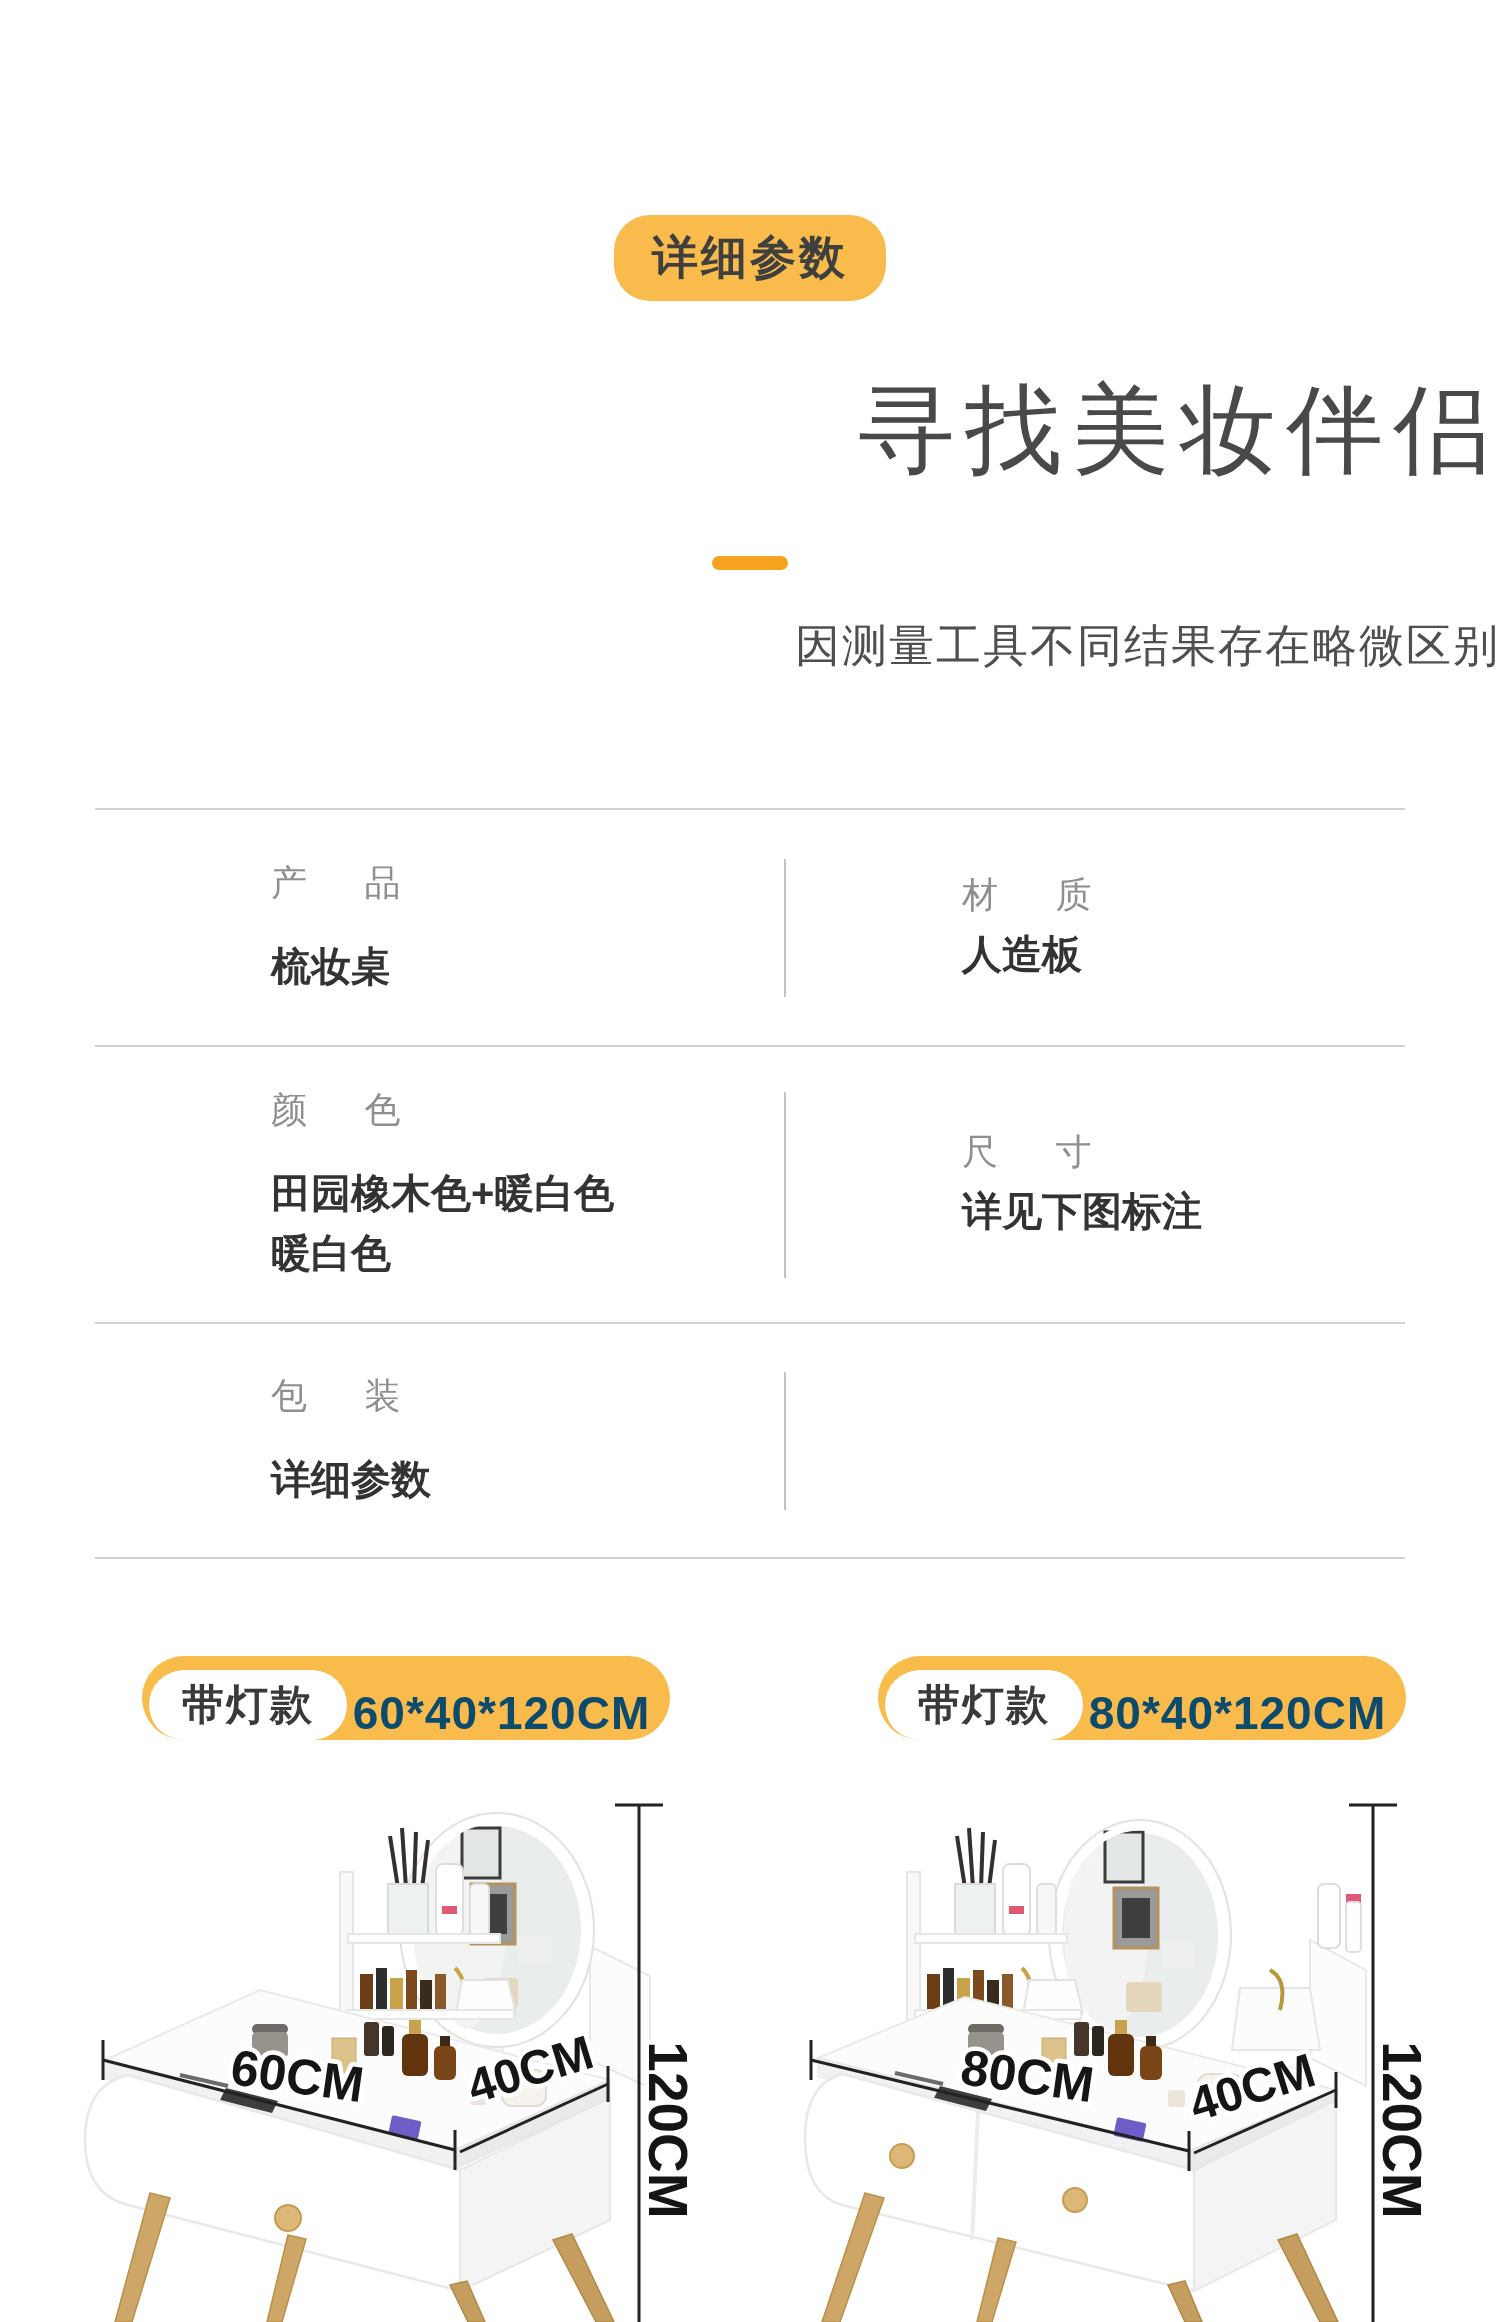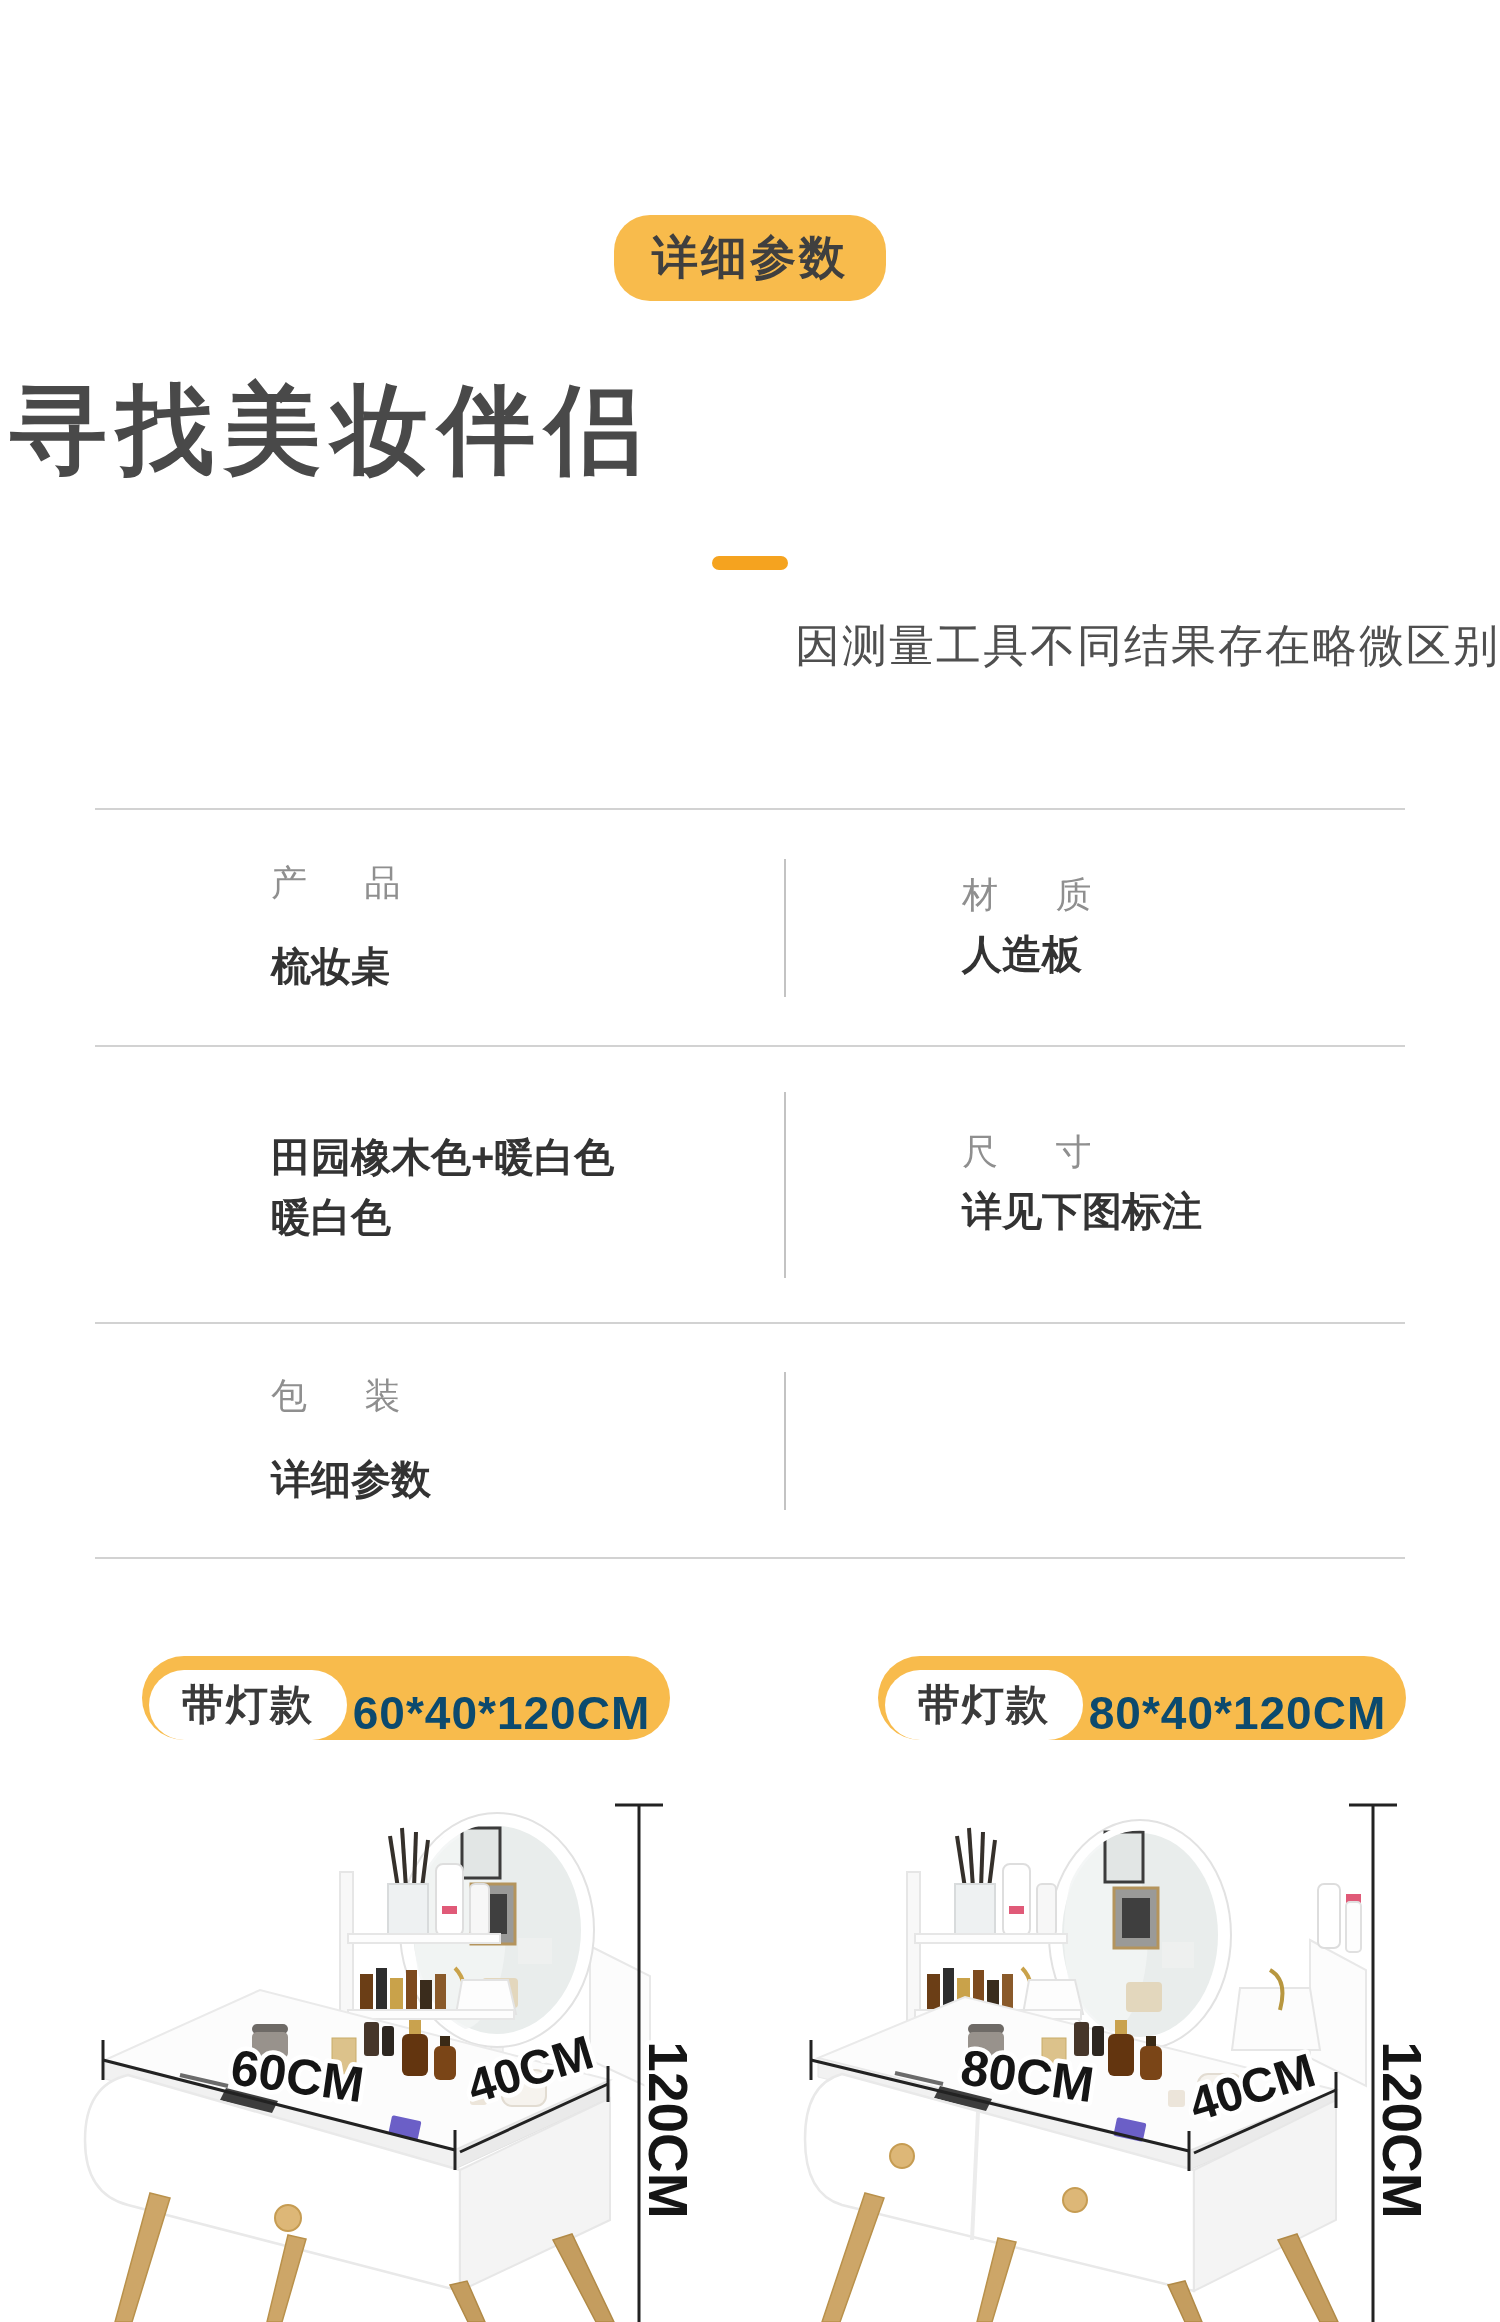--- a/index.html
+++ b/index.html
@@ -3,21 +3,21 @@
 <meta charset="utf-8">
 <style>
   html,body{margin:0;padding:0;background:#fff;}
   .page{position:relative;width:1500px;height:2322px;margin:0 auto;background:#fff;overflow:hidden;
         font-family:"Liberation Sans","DejaVu Sans",sans-serif;}
   .abs{position:absolute;}
 
   .badge{left:50%;top:215px;transform:translateX(-50%);width:272px;height:86px;background:#F8BB4C;
          border-radius:36px;display:flex;align-items:center;justify-content:center;
          font-size:46px;font-weight:700;color:#3F3F3F;letter-spacing:3px;}
-  .title{top:366px;left:0;right:0;text-align:left;font-size:97px;font-weight:700;color:#494949;
+  .title{top:366px;left:0;right:0;text-align:right;font-size:97px;font-weight:400;color:#494949;
          letter-spacing:10px;text-indent:10px;}
   .title-bar{top:556px;left:50%;transform:translateX(-50%);width:76px;height:14px;background:#F5A31F;border-radius:7px;}
   .subtitle{top:616px;left:0;right:0;text-align:right;font-size:45px;color:#4F4F4F;letter-spacing:2px;}
 
   .specs{top:808px;left:95px;width:1310px;border-bottom:2px solid #D2D2D2;}
   .spec-row{position:relative;display:flex;border-top:2px solid #D2D2D2;}
   .r1{height:235px}.r2{height:275px}.r3{height:233px}
   .spec-cell{display:flex;flex-direction:column;justify-content:center;box-sizing:border-box;}
   .spec-cell.left{width:689px;padding-left:176px;gap:24px;}
   .spec-cell.right{flex:1;padding-left:178px;}
@@ -68,20 +68,21 @@
       <div class="spec-cell right">
         <div class="spec-label">材质</div>
         <div class="spec-value">
             <span>人造板</span>
           </div>
       </div>
     </div>
 
     <div class="spec-row r2">
       <div class="spec-cell left">
+        <div class="spec-label">颜色</div>
         <div class="spec-value">
           <span>田园橡木色+暖白色</span>
           <span>暖白色</span>
         </div>
       </div>
       <div class="spec-divider"></div>
       <div class="spec-cell right">
         <div class="spec-label">尺寸</div>
         <div class="spec-value">
             <span>详见下图标注</span>

